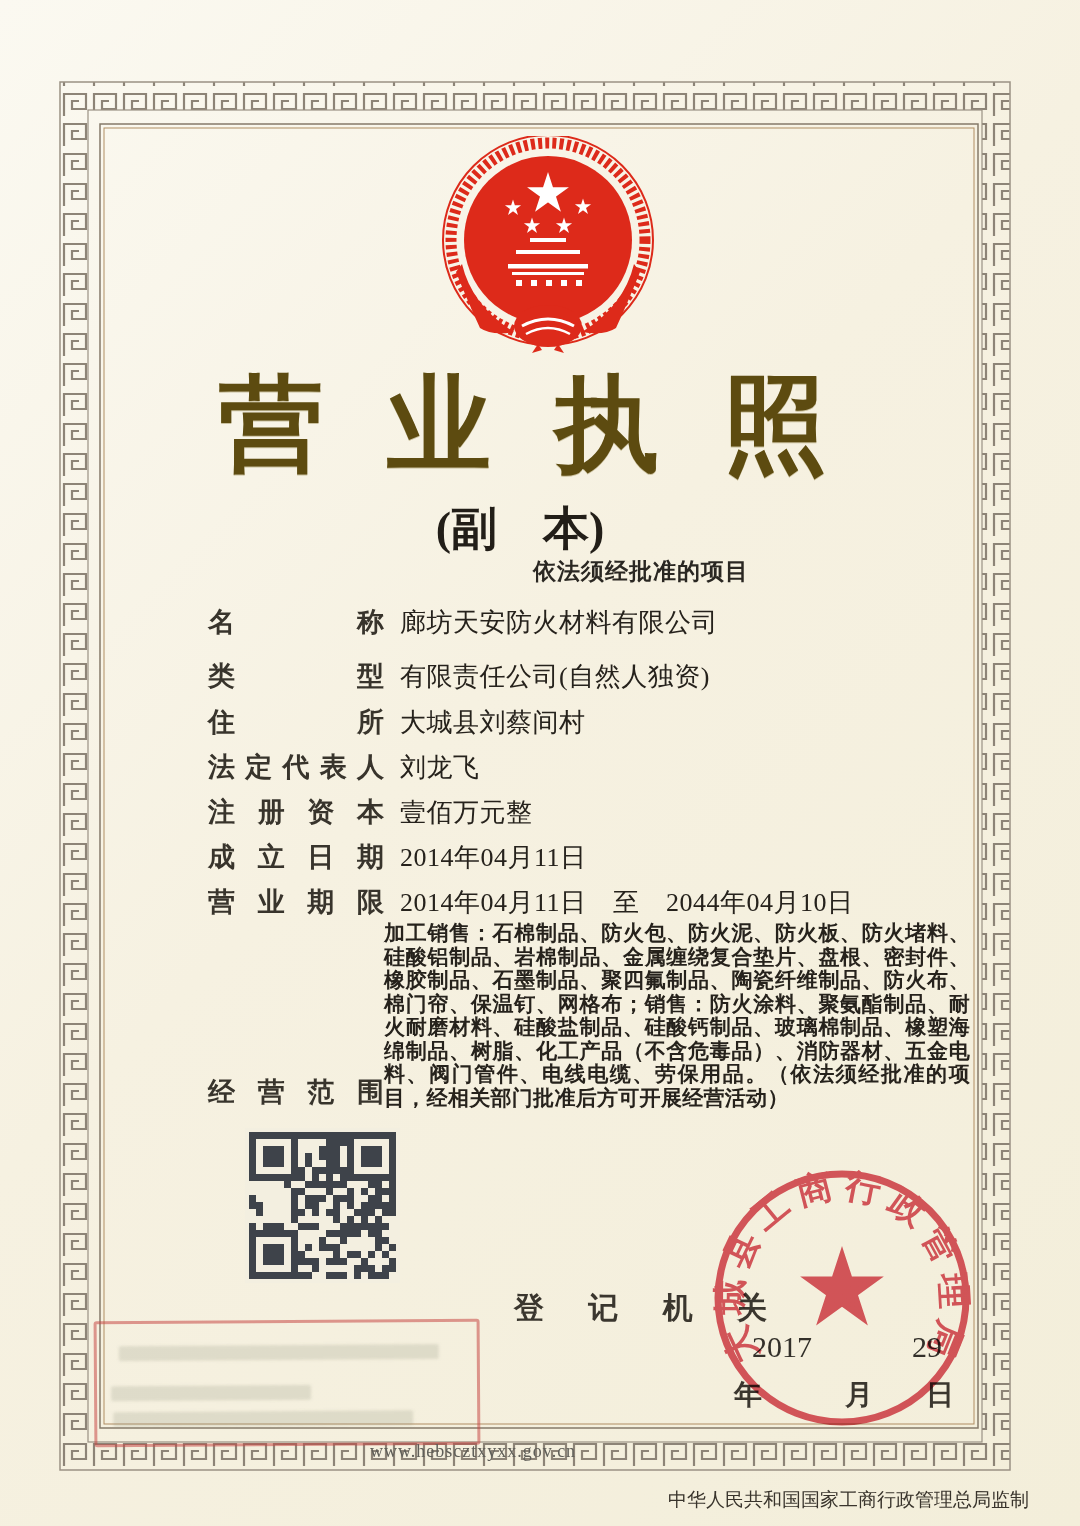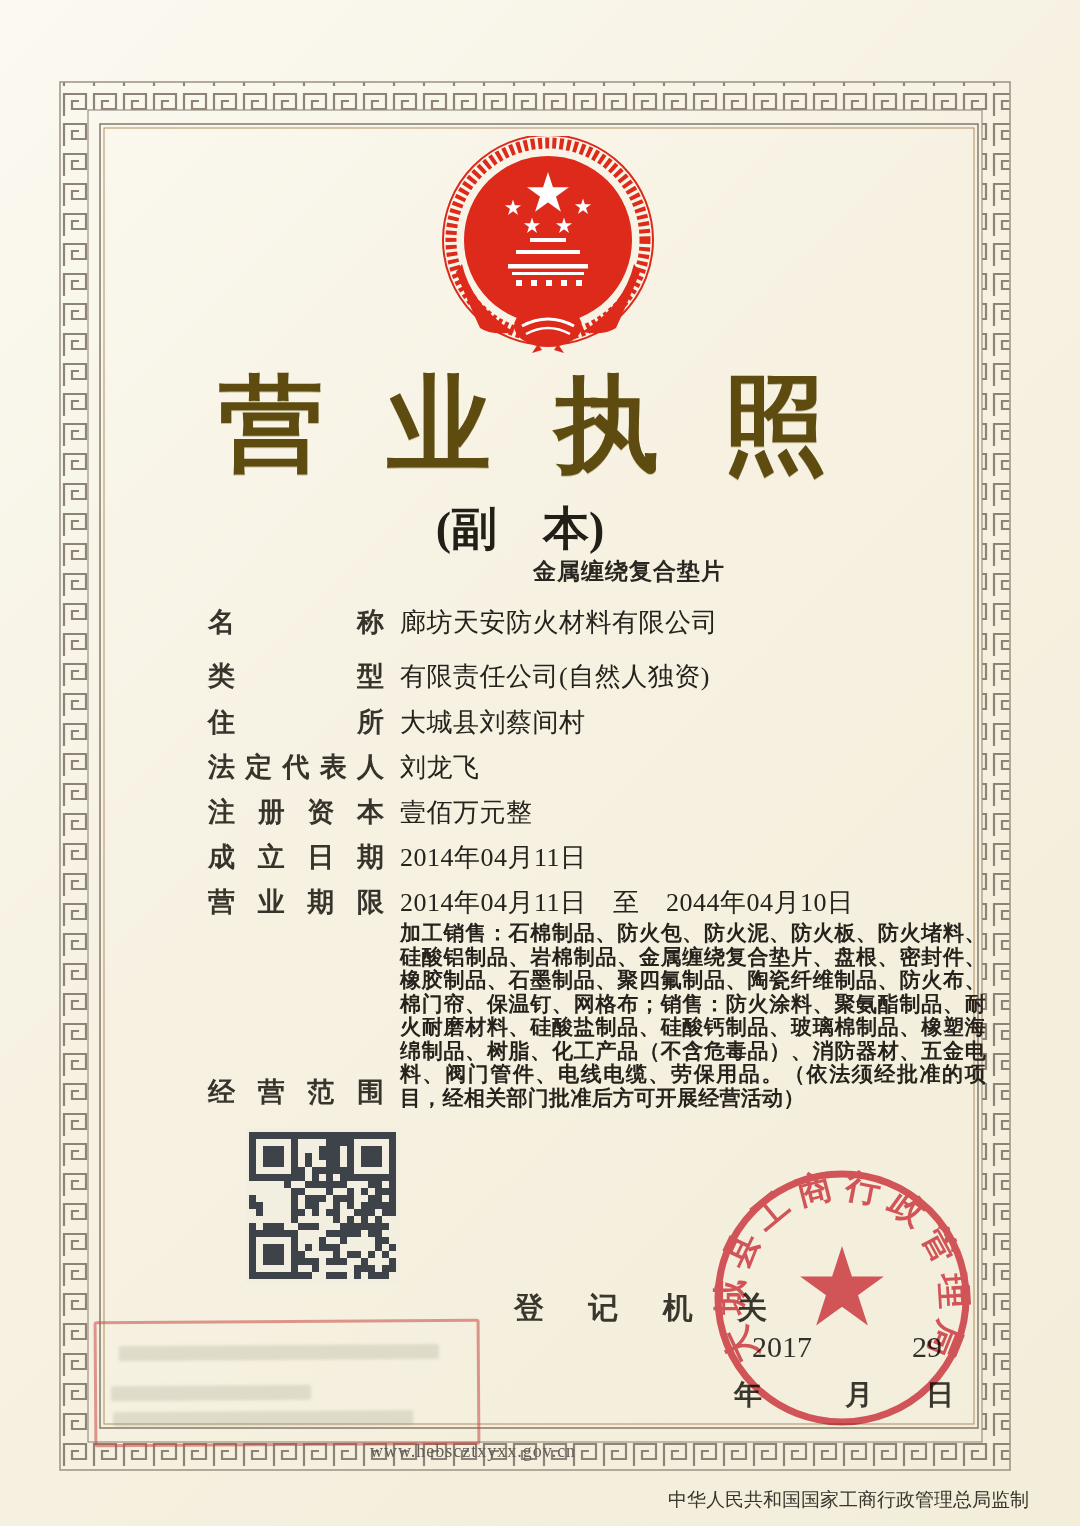--- a/index.html
+++ b/index.html
@@ -37,21 +37,21 @@
     text-align:justify;text-align-last:justify;
     font-family:"Liberation Sans",sans-serif;flex:0 0 auto;
   }
   .field-value{
     margin-left:16px;font-family:"Liberation Serif",serif;
     font-size:26px;color:#26221c;letter-spacing:.5px;
   }
   .r0{top:604px;} .r1{top:658px;} .r2{top:704px;} .r3{top:749px;}
   .r4{top:794px;} .r5{top:839px;} .r6{top:884px;} .r7{top:922px;}
   .scope-value{
-    margin-left:16px;width:586px;white-space:normal;
+    width:586px;white-space:normal;
     font-family:"Liberation Serif",serif;font-weight:bold;
     font-size:21px;line-height:23.5px;color:#26221c;
     text-align:justify;letter-spacing:.3px;
   }
   
   #qr{left:245px;top:1128px;width:155px;height:155px;background:#f3efe0;}
   #qr i{position:absolute;width:7px;height:7px;background:#3e434a;}
   #qr .f{position:absolute;width:49px;height:49px;border:7px solid #3e434a;box-sizing:border-box;background:transparent;}
   #qr .f::after{content:"";position:absolute;inset:7px;background:#3e434a;}
   
@@ -116,21 +116,21 @@
   <ellipse cx="106" cy="190" rx="34" ry="21" fill="#dd2a1a"></ellipse>
   <path d="M80,190 Q106,176 132,190" fill="none" stroke="#fff" stroke-width="3"></path>
   <path d="M84,198 Q106,186 128,198" fill="none" stroke="#fff" stroke-width="2.5"></path>
   <path d="M96,208 L90,217 L100,214 Z" fill="#dd2a1a"></path>
   <path d="M116,208 L122,217 L112,214 Z" fill="#dd2a1a"></path>
 </svg>
 
 <div class="abs doc-title">营业执照</div>
 <div class="abs doc-subtitle">(副　本)</div>
 <div class="abs credit-line">
-  <span class="credit-label">金属缠绕复合垫片</span>
+  <span class="credit-label">依法须经批准的项目</span>
 </div>
 
 <div class="field-row r0">
   <span class="field-label">名称</span>
   <span class="field-value">廊坊天安防火材料有限公司</span>
 </div>
 <div class="field-row r1">
   <span class="field-label">类型</span>
   <span class="field-value">有限责任公司(自然人独资)</span>
 </div>

